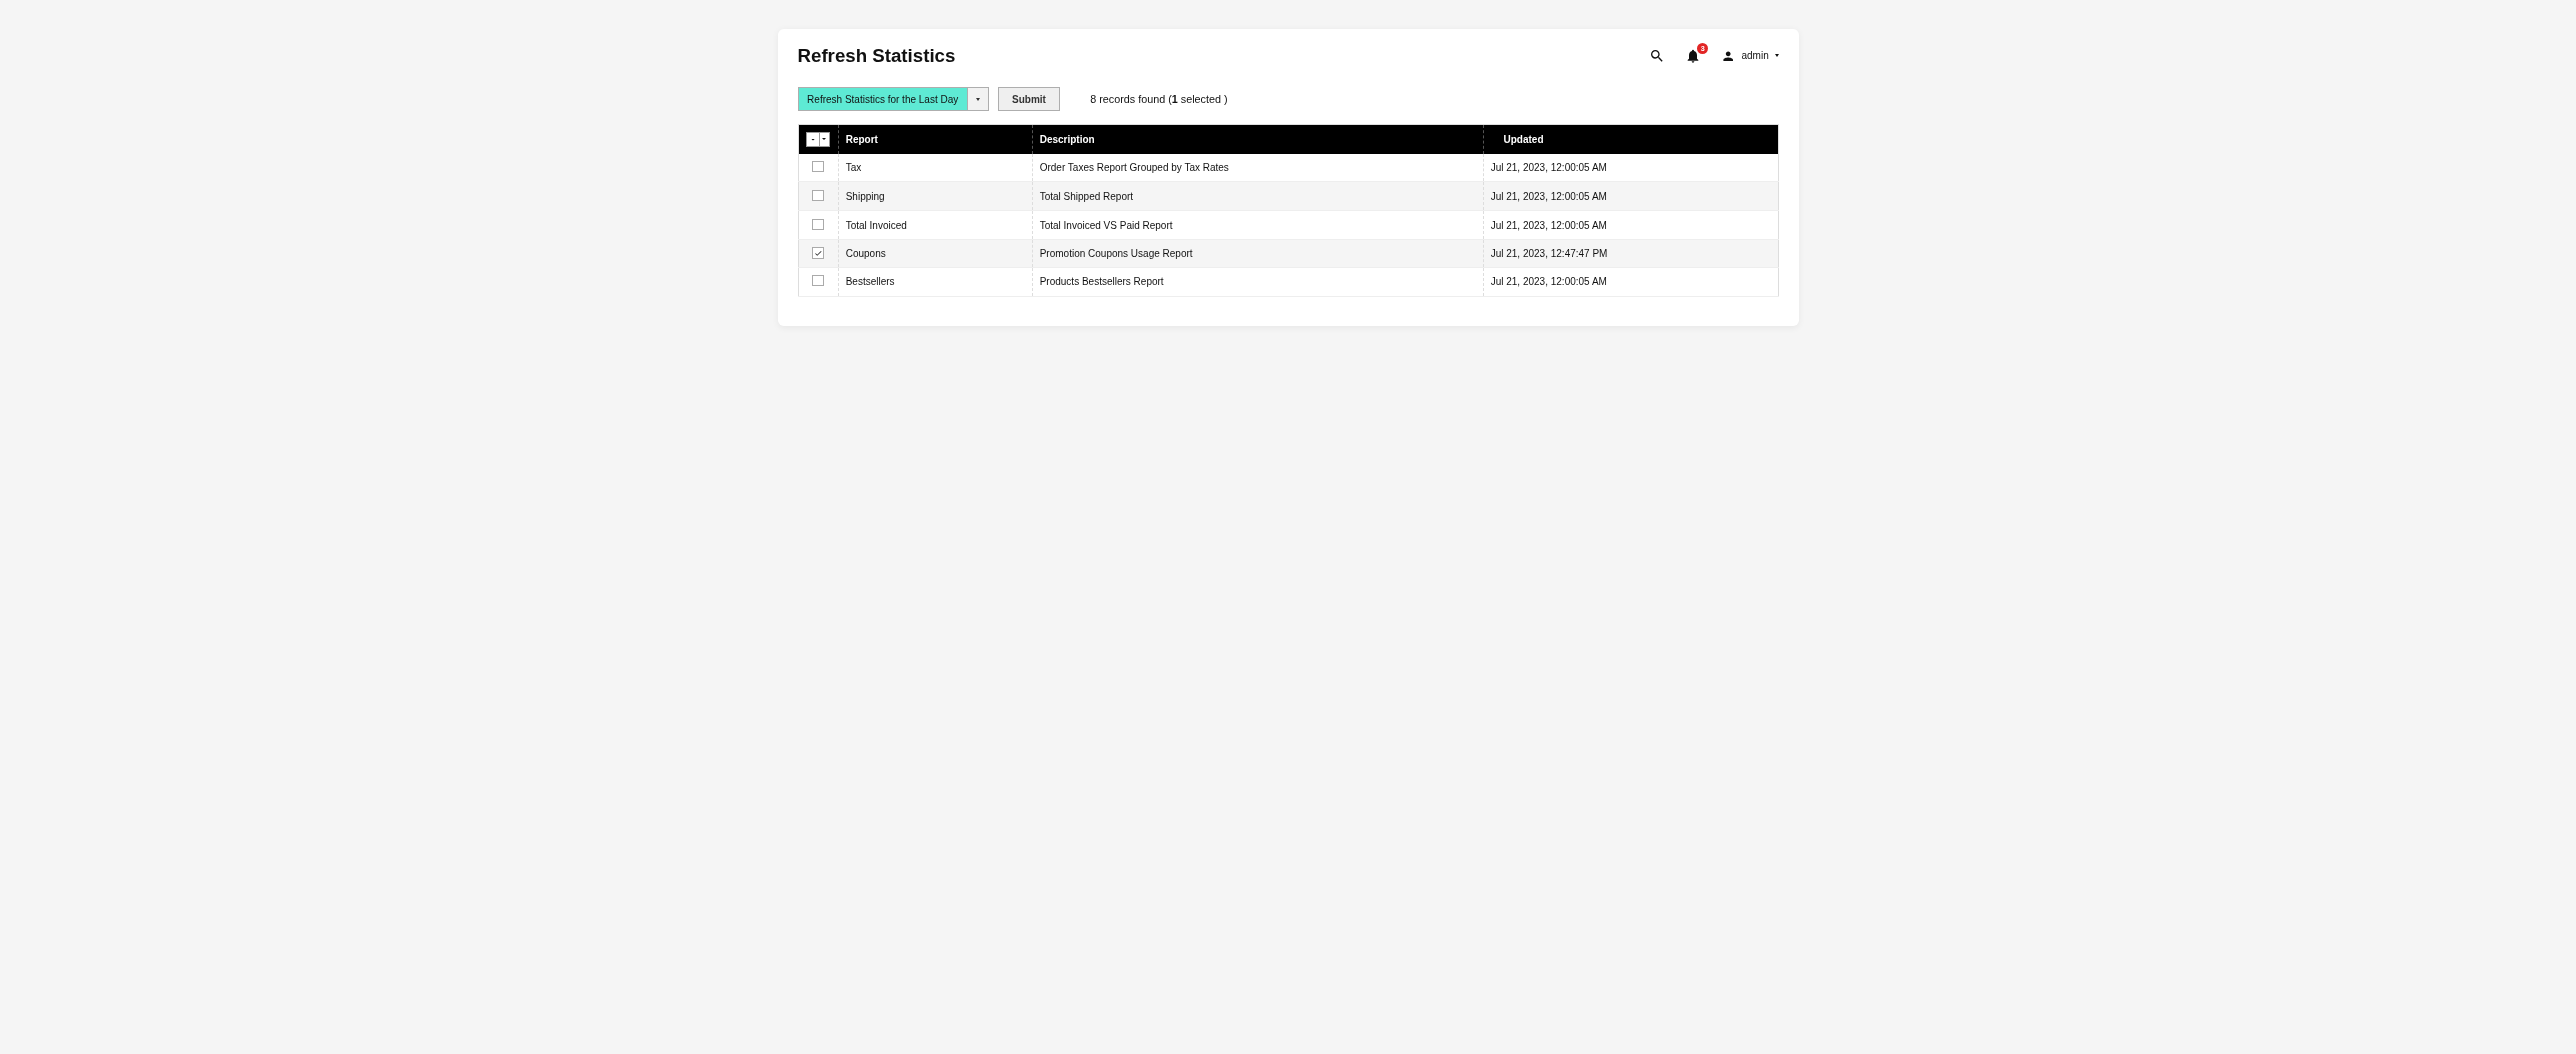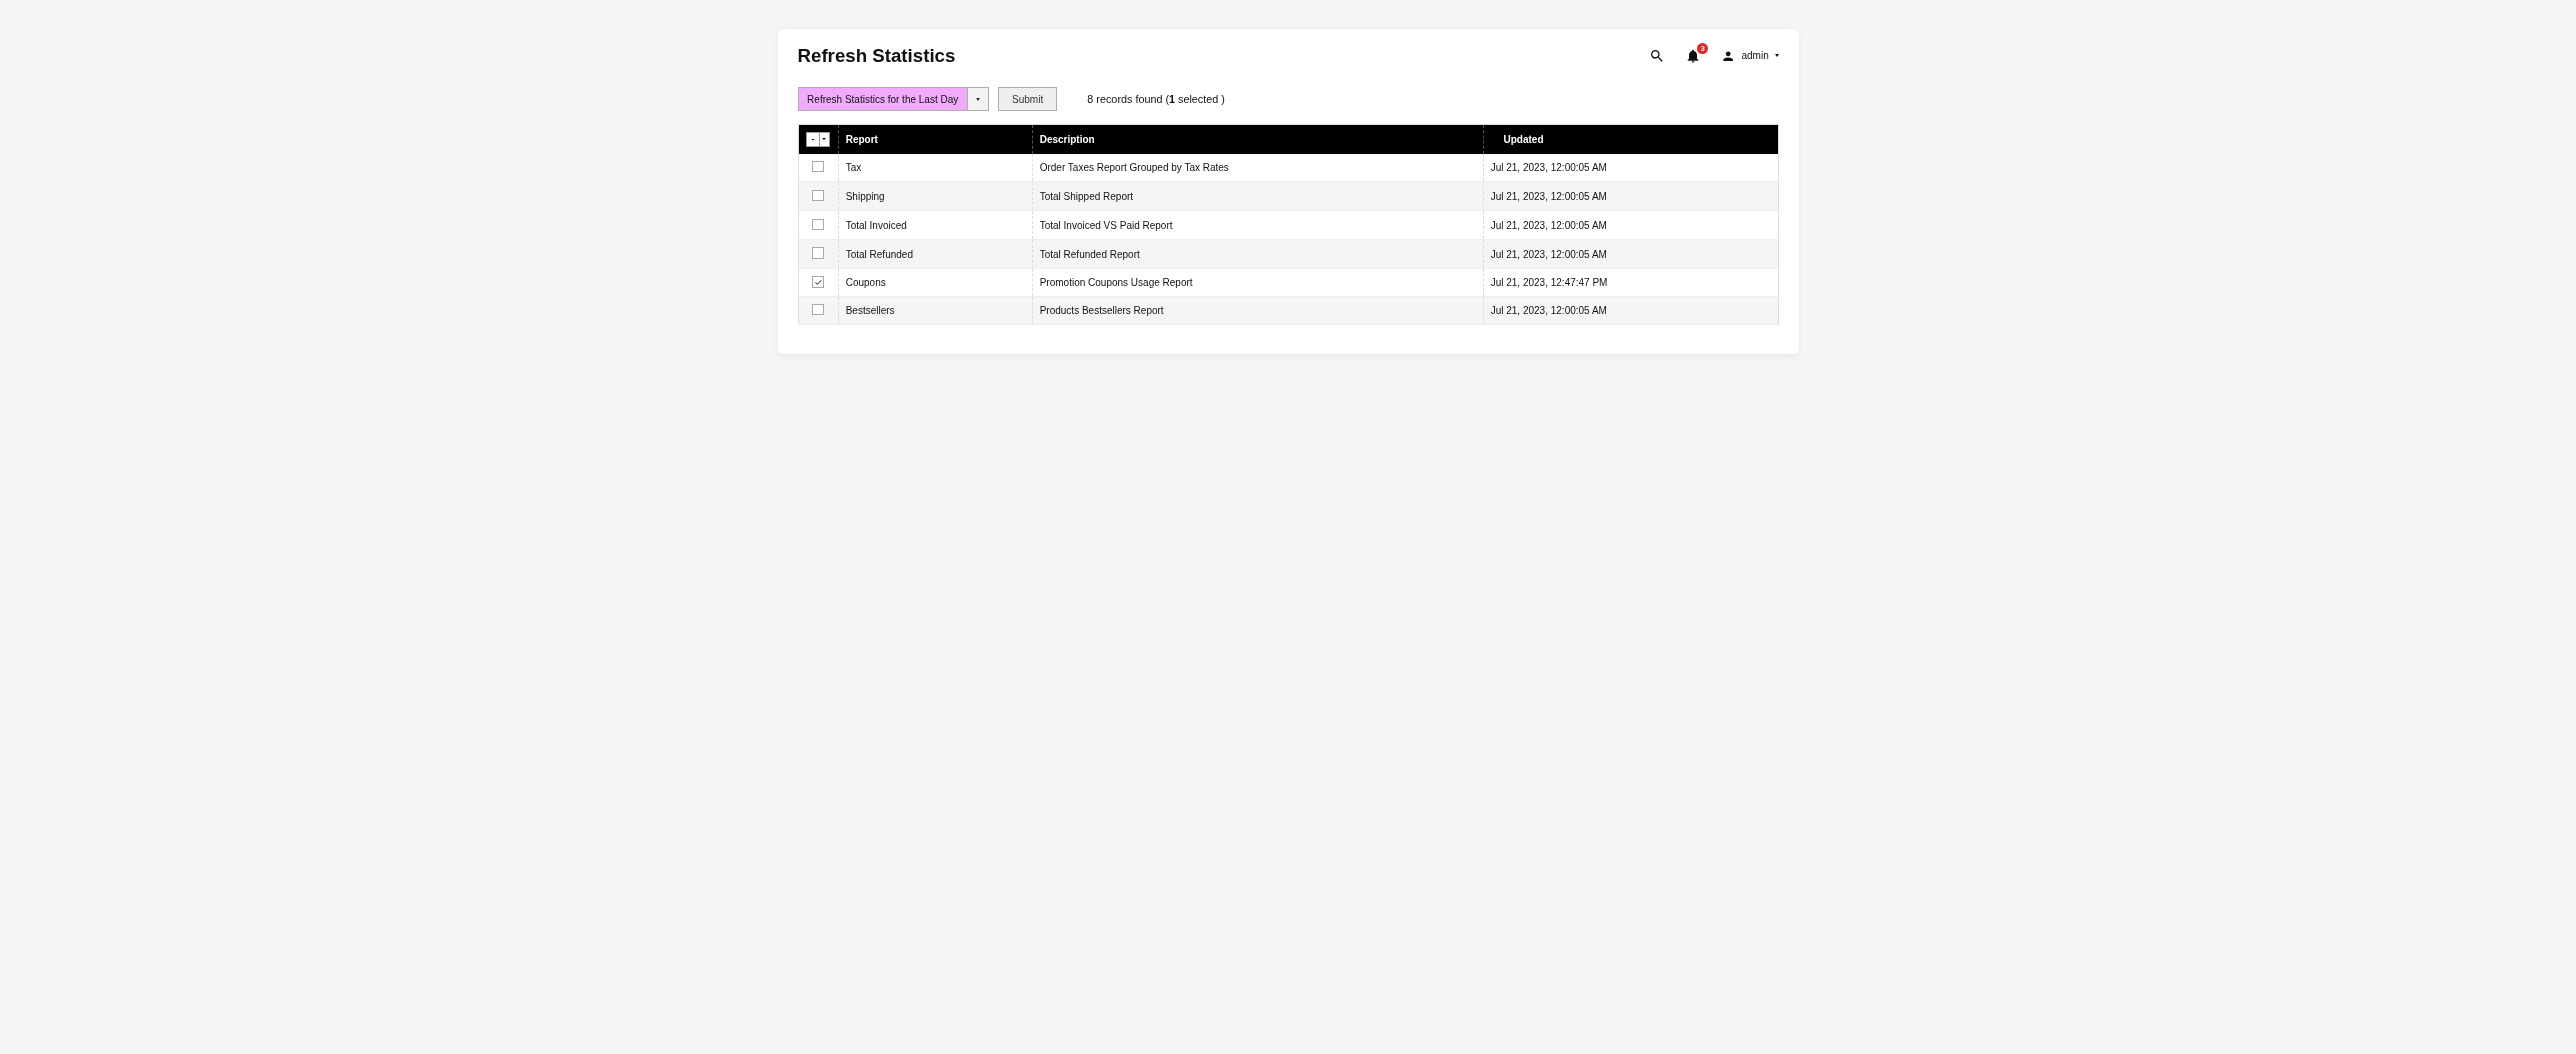--- a/index.html
+++ b/index.html
@@ -83,21 +83,21 @@
   .select-combo {
     display: flex;
     border: 0.7px solid #aeaeae;
     height: 24.4px;
   }
   .select-combo .label {
     padding: 0 8.6px;
     display: flex;
     align-items: center;
     font-size: 10px;
-    background: #f0abfc;
+    background: #5eead4;
     color: #111;
     text-align: right;
   }
   .select-combo .dd {
     width: 21.6px;
     display: flex;
     align-items: center;
     justify-content: center;
     border-left: 0.7px solid #aeaeae;
     background: #f2f2f2;
@@ -108,21 +108,21 @@
     border-left: 2.9px solid transparent;
     border-right: 2.9px solid transparent;
     border-top: 3.6px solid #333;
   }
   .submit-btn {
     height: 24.4px;
     padding: 0 13px;
     background: #efefef;
     border: 0.7px solid #aeaeae;
     font-size: 10px;
-    font-weight: 400;
+    font-weight: 700;
     color: #333;
     cursor: pointer;
   }
   .records-found {
     margin-left: 21.6px;
     font-size: 10.8px;
     color: #111;
   }
   .records-found b { font-weight: 700; }
 
@@ -277,26 +277,20 @@
           <td>Total Shipped Report</td>
           <td>Jul 21, 2023, 12:00:05 AM</td>
         </tr>
         <tr>
           <td class="checkbox-cell"><span class="chk"></span></td>
           <td>Total Invoiced</td>
           <td>Total Invoiced VS Paid Report</td>
           <td>Jul 21, 2023, 12:00:05 AM</td>
         </tr>
         <tr>
-          <td class="checkbox-cell"><span class="chk"></span></td>
-          <td>Total Refunded</td>
-          <td>Total Refunded Report</td>
-          <td>Jul 21, 2023, 12:00:05 AM</td>
-        </tr>
-        <tr>
           <td class="checkbox-cell"><span class="chk checked">
               <svg viewBox="0 0 24 24">
                 <path fill="#111" d="M9 16.17L4.83 12l-1.42 1.41L9 19 21 7l-1.41-1.41z"></path>
               </svg>
             </span></td>
           <td>Coupons</td>
           <td>Promotion Coupons Usage Report</td>
           <td>Jul 21, 2023, 12:47:47 PM</td>
         </tr>
         <tr>

